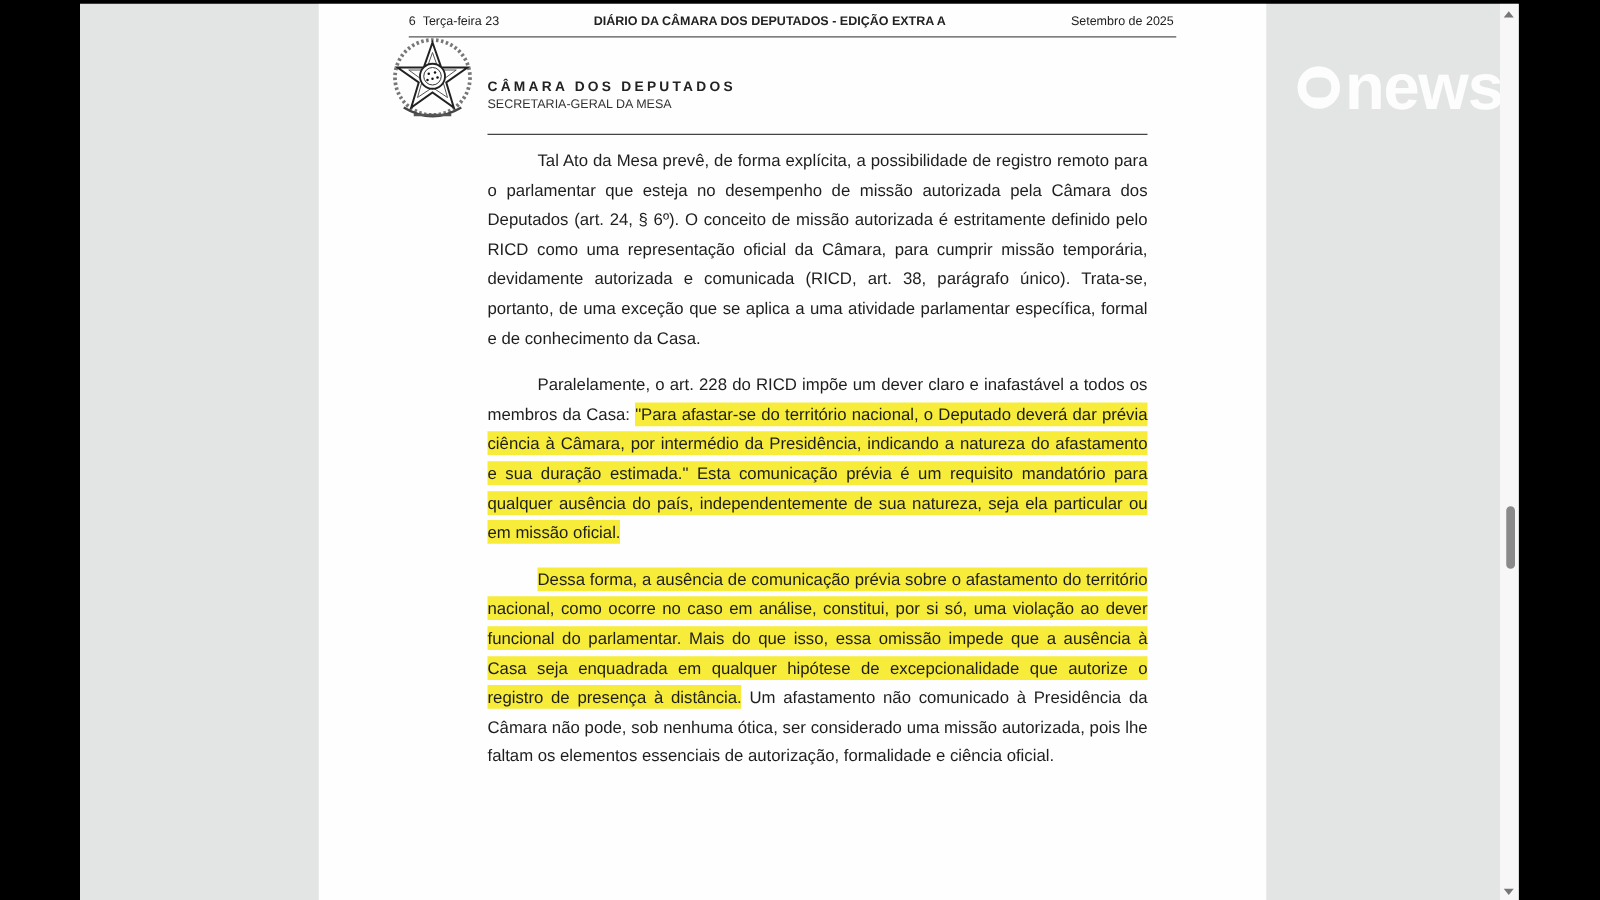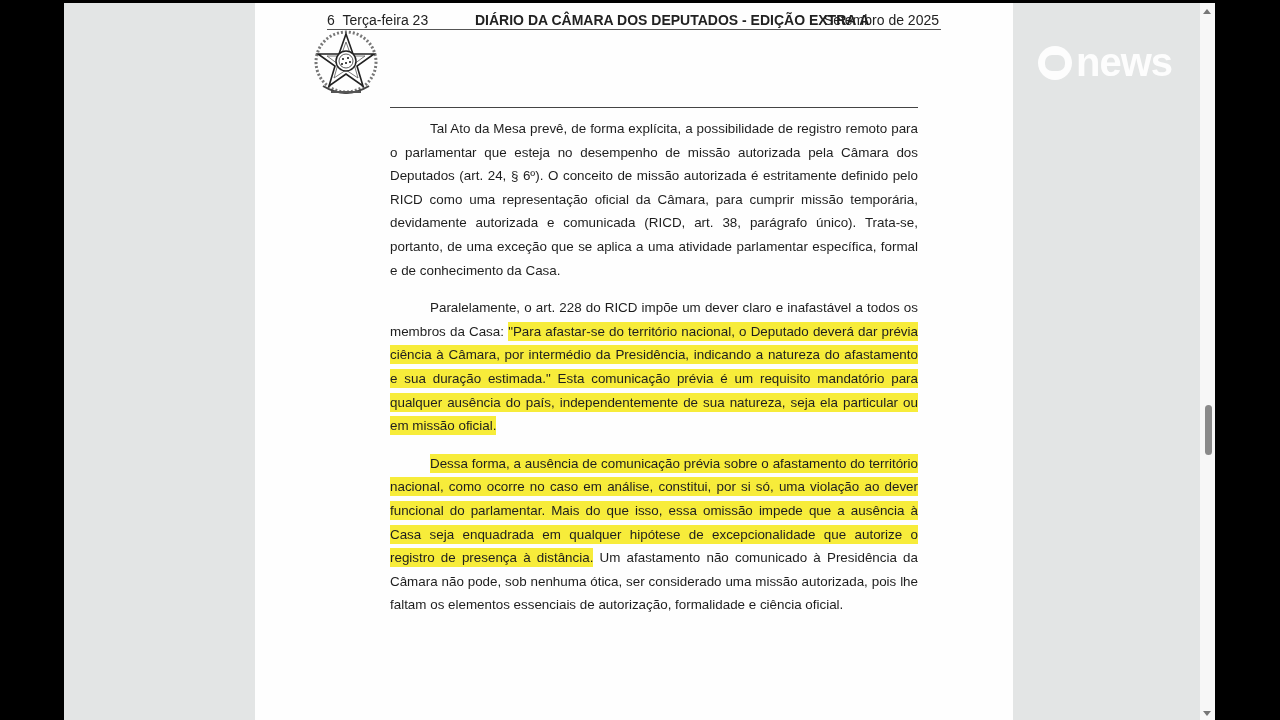--- a/index.html
+++ b/index.html
@@ -1,33 +1,33 @@
 <!DOCTYPE html>
 <html><head>
 <meta charset="utf-8">
 <style>
   html, body { margin:0; padding:0; }
   body { width:1280px; height:720px; background:#000; position:relative; overflow:hidden; font-family:"Liberation Sans", sans-serif; }
   .viewer { position:absolute; left:64px; top:3px; width:1151px; height:717px; background:#e3e5e5; overflow:hidden; }
   .page { position:absolute; left:191px; top:0; width:758px; height:720px; background:#fefefe; }
-  .running-head { position:absolute; left:72px; top:8px; width:614px; height:18px; border-bottom:1px solid #555; font-family:"Liberation Sans", sans-serif; font-size:14px; color:#222; }
+  .running-head { position:absolute; left:72px; top:8px; width:614px; height:18px; border-bottom:1px solid #555; font-family:"Liberation Sans", sans-serif; font-size:10px; color:#222; }
   .running-head span { position:absolute; top:1px; white-space:nowrap; }
   .rh-left { left:0; }
   .rh-center { left:148px;font-weight:bold; }
   .rh-right { right:2px; }
   .crest { position:absolute; left:56px; top:25px; width:70px; height:72px; }
   .org { position:absolute; left:135px; top:61px; }
   .org-name { font-size:11px; font-weight:bold; letter-spacing:2.6px; color:#222; }
   .org-sub { font-size:10px; color:#333; margin-top:2px; }
   .rule { position:absolute; left:135px; top:104px; width:528px; height:1px; background:#444; }
   .body { position:absolute; left:135px; top:114px; width:528px; font-size:13.4px; line-height:23.6px; color:#1e1e1e; text-align:justify; }
   .body p { margin:0 0 14px 0; }
   .indent { text-indent:40px; }
   mark { background:#f7ec3a; color:#1e1e1e; padding:2px 0; }
-  .logo { position:absolute; left:974px; top:37px; color:rgba(255,255,255,0.92); font-size:40px; font-weight:bold; letter-spacing:-1px; display:flex; align-items:center; }
+  .logo { position:absolute; left:974px; top:37px; color:rgba(255,255,255,0.92); font-size:52px; font-weight:bold; letter-spacing:-1px; display:flex; align-items:center; }
   .logo-circle { width:34px; height:34px; border-radius:50%; background:rgba(255,255,255,0.92); position:relative; margin-right:4px; }
   .logo-circle::after { content:""; position:absolute; left:7px; top:9px; width:20px; height:16px; border-radius:7px; background:#e3e5e5; }
   .scrollbar { position:absolute; left:1136px; top:0; width:15px; height:717px; background:#f7f7f7; }
   .scroll-up { position:absolute; left:3px; top:6px; width:0; height:0; border-left:4px solid transparent; border-right:4px solid transparent; border-bottom:5px solid #777; }
   .scroll-down { position:absolute; left:3px; bottom:4px; width:0; height:0; border-left:4px solid transparent; border-right:4px solid transparent; border-top:5px solid #777; }
   .scroll-thumb { position:absolute; left:5px; top:402px; width:7px; height:50px; border-radius:4px; background:#8a8a8a; }
 </style>
 </head>
 <body>
 
@@ -47,20 +47,24 @@
       <circle cx="35" cy="33" r="7" fill="#fff" stroke="#333" stroke-width="0.8"></circle>
       <circle cx="32" cy="31" r="1" fill="#111"></circle>
         <circle cx="37" cy="30" r="1" fill="#111"></circle>
       <circle cx="35" cy="35" r="1" fill="#111"></circle>
         <circle cx="39" cy="34" r="1" fill="#111"></circle>
         <circle cx="31" cy="36" r="1" fill="#111"></circle>
       <path d="M12 58 Q35 72 58 58" fill="none" stroke="#444" stroke-width="2"></path>
       <line x1="20" y1="64" x2="50" y2="64" stroke="#555" stroke-width="2"></line>
     </svg>
 
+    <div class="org">
+      <div class="org-name">CÂMARA DOS DEPUTADOS</div>
+      <div class="org-sub">SECRETARIA-GERAL DA MESA</div>
+    </div>
     <div class="rule"></div>
 
     <div class="body">
       <p class="indent">Tal Ato da Mesa prevê, de forma explícita, a possibilidade de registro remoto para o parlamentar que esteja no desempenho de missão autorizada pela Câmara dos Deputados (art. 24, § 6º). O conceito de missão autorizada é estritamente definido pelo RICD como uma representação oficial da Câmara, para cumprir missão temporária, devidamente autorizada e comunicada (RICD, art. 38, parágrafo único). Trata-se, portanto, de uma exceção que se aplica a uma atividade parlamentar específica, formal e de conhecimento da Casa.</p>
       <p class="indent"><span>Paralelamente, o art. 228 do RICD impõe um dever claro e inafastável a todos os membros da Casa: </span><mark>"Para afastar-se do território nacional, o Deputado deverá dar prévia ciência à Câmara, por intermédio da Presidência, indicando a natureza do afastamento e sua duração estimada." Esta comunicação prévia é um requisito mandatório para qualquer ausência do país, independentemente de sua natureza, seja ela particular ou em missão oficial.</mark></p>
       <p class="indent"><mark>Dessa forma, a ausência de comunicação prévia sobre o afastamento do território nacional, como ocorre no caso em análise, constitui, por si só, uma violação ao dever funcional do parlamentar. Mais do que isso, essa omissão impede que a ausência à Casa seja enquadrada em qualquer hipótese de excepcionalidade que autorize o registro de presença à distância.</mark><span> Um afastamento não comunicado à Presidência da Câmara não pode, sob nenhuma ótica, ser considerado uma missão autorizada, pois lhe faltam os elementos essenciais de autorização, formalidade e ciência oficial.</span></p>
     </div>
   </div>
 
   <div class="logo">

